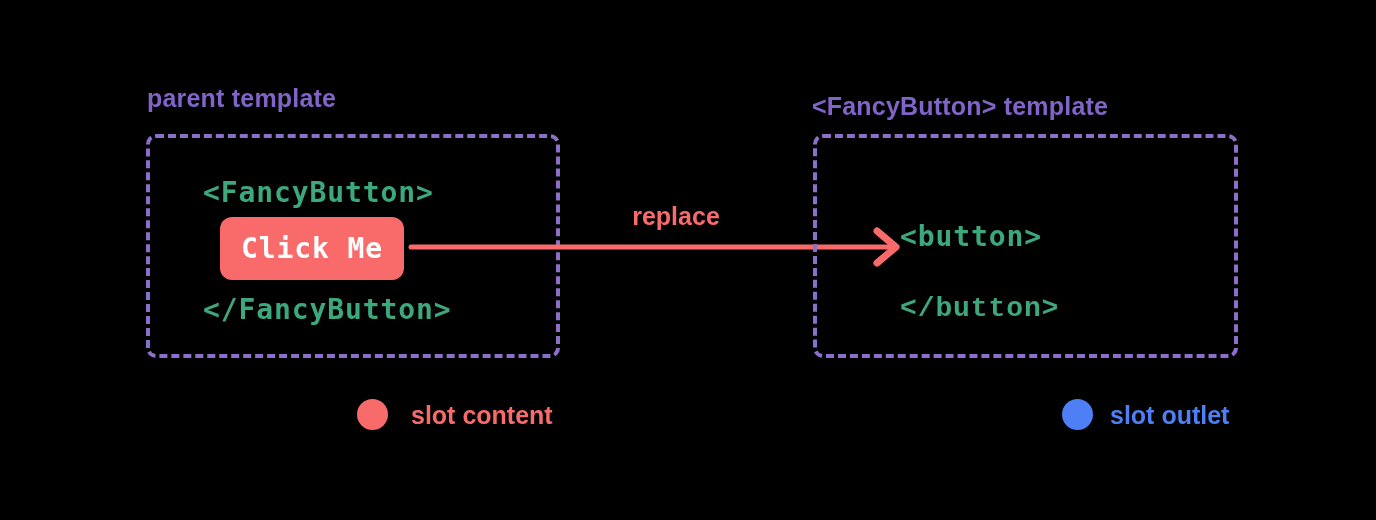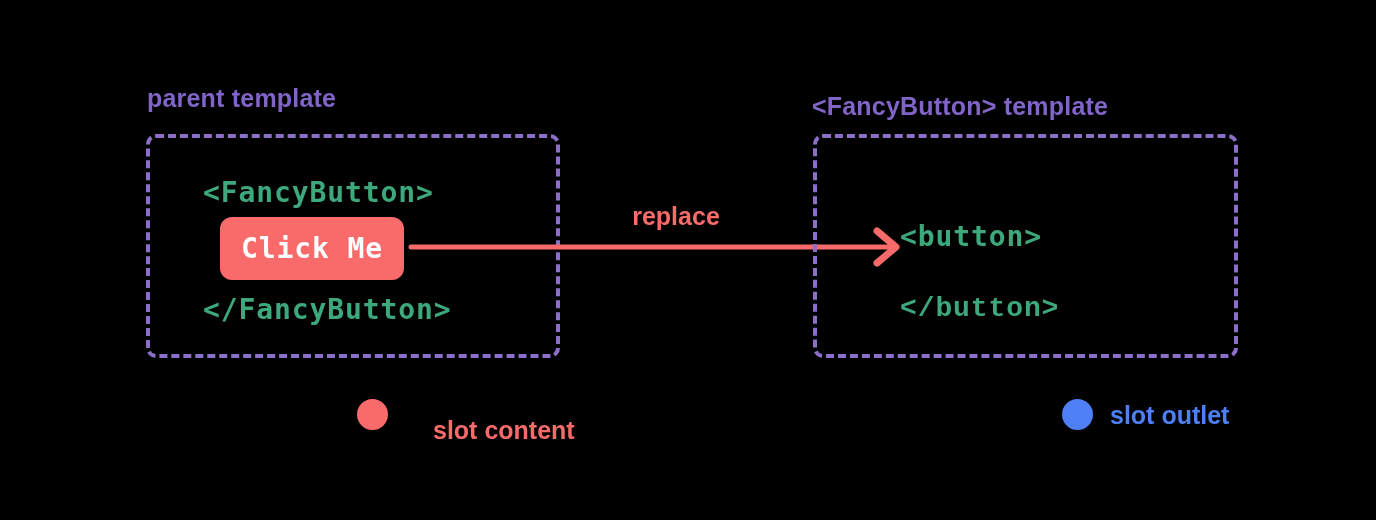--- a/index.html
+++ b/index.html
@@ -104,18 +104,18 @@
   <div class="abs panel-title" style="left:812px; top:92px;">&lt;FancyButton&gt; template</div>
 
   <div class="abs dashed-box" style="left:813px; top:134px; width:425px; height:224px;"></div>
 
   <div class="abs code green" style="left:900px; top:176px;margin-top:44px;">&lt;button&gt;</div>
 
 
   <div class="abs code green" style="left:900px; top:293px;font-family:Liberation Mono, monospace;">&lt;/button&gt;</div>
 
   <div class="abs legend-dot dot-red" style="left:357px; top:399px;"></div>
-  <div class="abs legend-label label-red" style="left:433px; top:401px;margin-top:15px;">slot content</div>
+  <div class="abs legend-label label-red" style="left:411px; top:401px;">slot content</div>
 
   <div class="abs legend-dot dot-blue" style="left:1062px; top:399px;"></div>
   <div class="abs legend-label label-blue" style="left:1110px; top:401px;">slot outlet</div>
 
 </div>
 
 </body></html>

